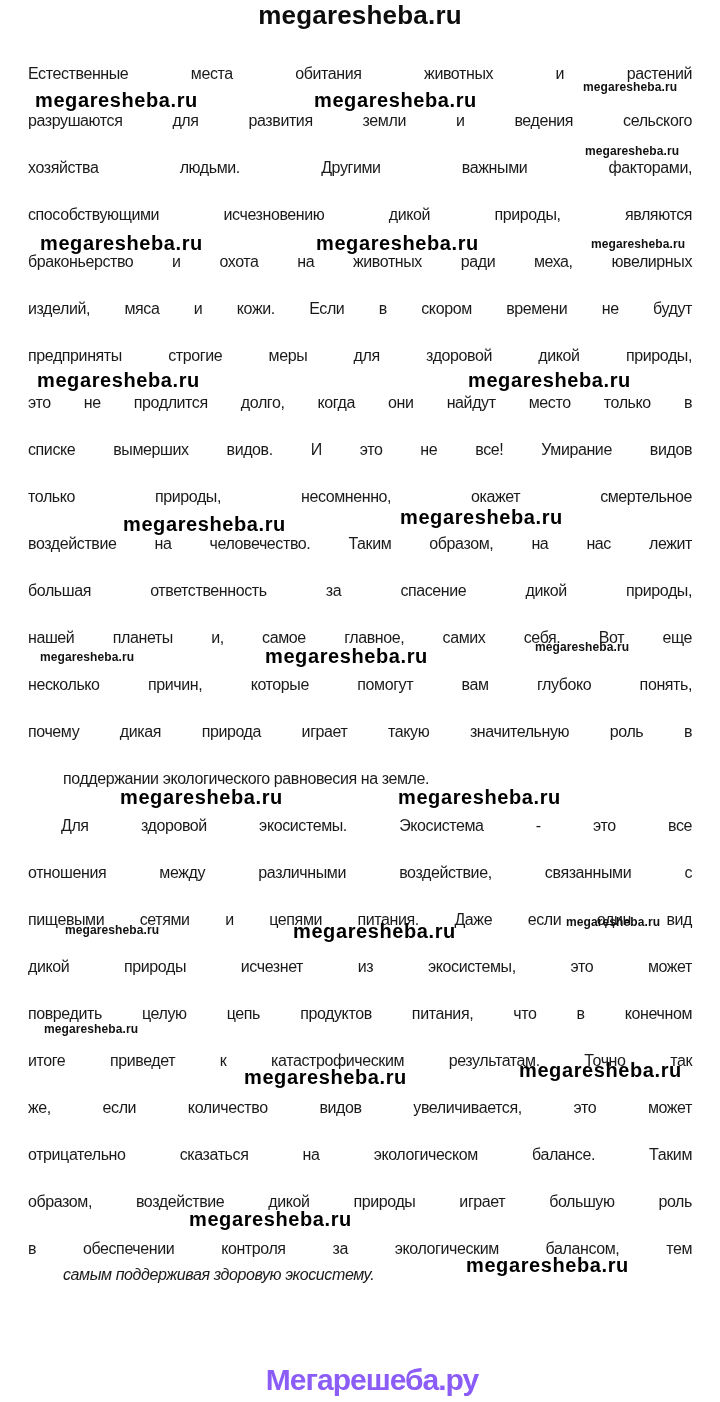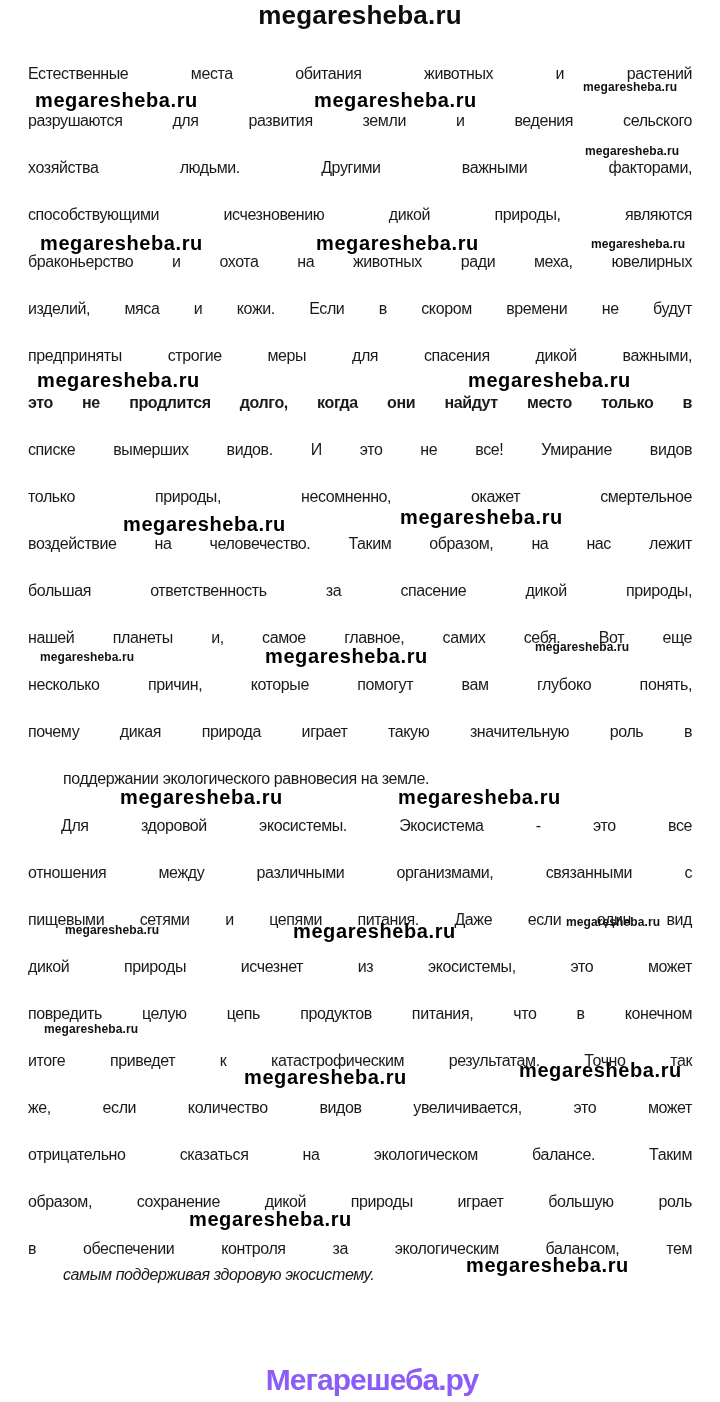--- a/index.html
+++ b/index.html
@@ -77,39 +77,39 @@
 <div class="page">
   <div class="doc-title">megaresheba.ru</div>
 
   <div>
       <div class="line" style="top: 60px;">Естественные места обитания животных и растений</div>
       <div class="line" style="top: 107px;">разрушаются для развития земли и ведения сельского</div>
       <div class="line" style="top: 154px;">хозяйства людьми. Другими важными факторами,</div>
       <div class="line" style="top: 201px;">способствующими исчезновению дикой природы, являются</div>
       <div class="line" style="top: 248px;">браконьерство и охота на животных ради меха, ювелирных</div>
       <div class="line" style="top: 295px;">изделий, мяса и кожи. Если в скором времени не будут</div>
-      <div class="line" style="top: 342px;">предприняты строгие меры для спасения дикой важными,</div>
-      <div class="line" style="top: 389px; font-weight: bold;">это не продлится долго, когда они найдут место только в</div>
+      <div class="line" style="top: 342px;">предприняты строгие меры для здоровой дикой природы,</div>
+      <div class="line" style="top: 389px;">это не продлится долго, когда они найдут место только в</div>
       <div class="line" style="top: 436px;">списке вымерших видов. И это не все! Умирание видов</div>
       <div class="line" style="top: 483px;">только природы, несомненно, окажет смертельное</div>
       <div class="line" style="top: 530px;">воздействие на человечество. Таким образом, на нас лежит</div>
       <div class="line" style="top: 577px;">большая ответственность за спасение дикой природы,</div>
       <div class="line" style="top: 624px;">нашей планеты и, самое главное, самих себя. Вот еще</div>
       <div class="line" style="top: 671px;">несколько причин, которые помогут вам глубоко понять,</div>
       <div class="line" style="top: 718px;">почему дикая природа играет такую значительную роль в</div>
       <div class="line left" style="top: 765px;">поддержании экологического равновесия на земле.</div>
       <div class="line indent" style="top: 812px;">Для здоровой экосистемы. Экосистема - это все</div>
-      <div class="line" style="top: 859px;">отношения между различными организмами, связанными с</div>
+      <div class="line" style="top: 859px;">отношения между различными воздействие, связанными с</div>
       <div class="line" style="top: 906px;">пищевыми сетями и цепями питания. Даже если один вид</div>
       <div class="line" style="top: 953px;">дикой природы исчезнет из экосистемы, это может</div>
       <div class="line" style="top: 1000px;">повредить целую цепь продуктов питания, что в конечном</div>
       <div class="line" style="top: 1047px;">итоге приведет к катастрофическим результатам. Точно так</div>
       <div class="line" style="top: 1094px;">же, если количество видов увеличивается, это может</div>
       <div class="line" style="top: 1141px;">отрицательно сказаться на экологическом балансе. Таким</div>
-      <div class="line" style="top: 1188px;">образом, сохранение дикой природы играет большую роль</div>
+      <div class="line" style="top: 1188px;">образом, воздействие дикой природы играет большую роль</div>
       <div class="line" style="top: 1235px;">в обеспечении контроля за экологическим балансом, тем</div>
       <div class="line left" style="top: 1261px; font-style: italic;">самым поддерживая здоровую экосистему.</div>
     </div>
 
   <div>
       <div class="wm small" style="left: 583px; top: 81px;">megaresheba.ru</div>
       <div class="wm" style="left: 35px; top: 89px;">megaresheba.ru</div>
       <div class="wm" style="left: 314px; top: 89px;">megaresheba.ru</div>
       <div class="wm small" style="left: 585px; top: 145px;">megaresheba.ru</div>
       <div class="wm" style="left: 40px; top: 232px;">megaresheba.ru</div>

